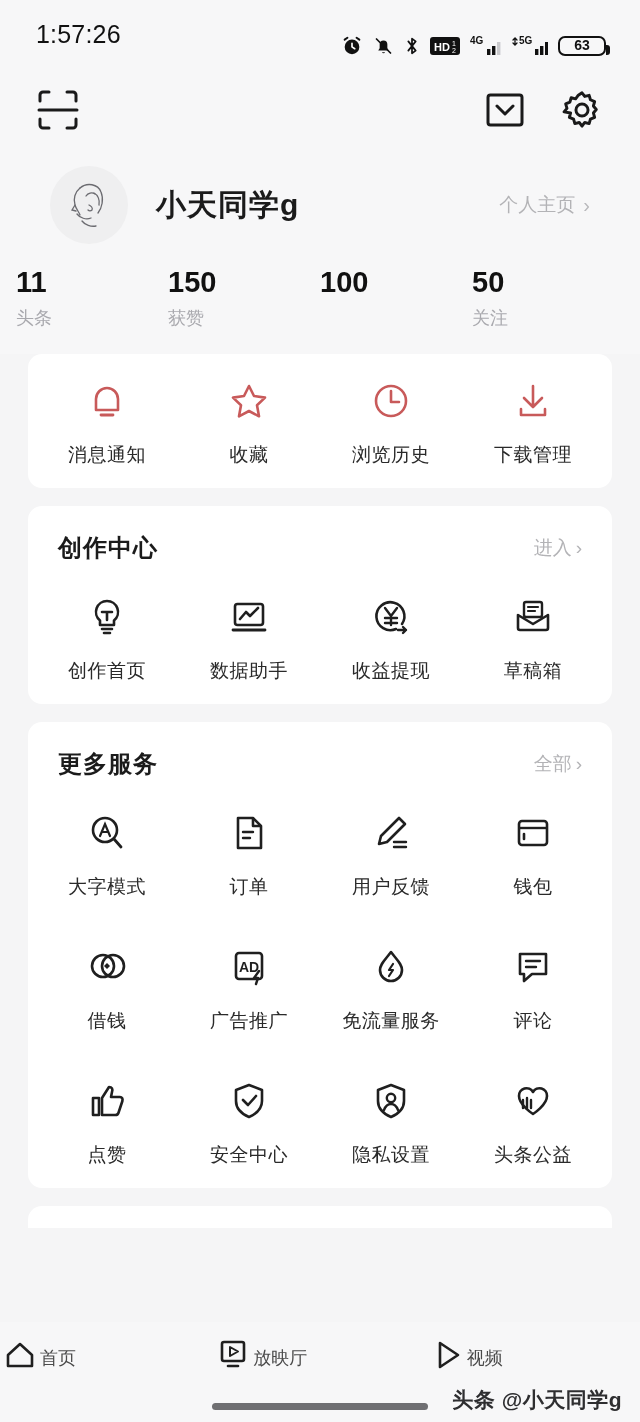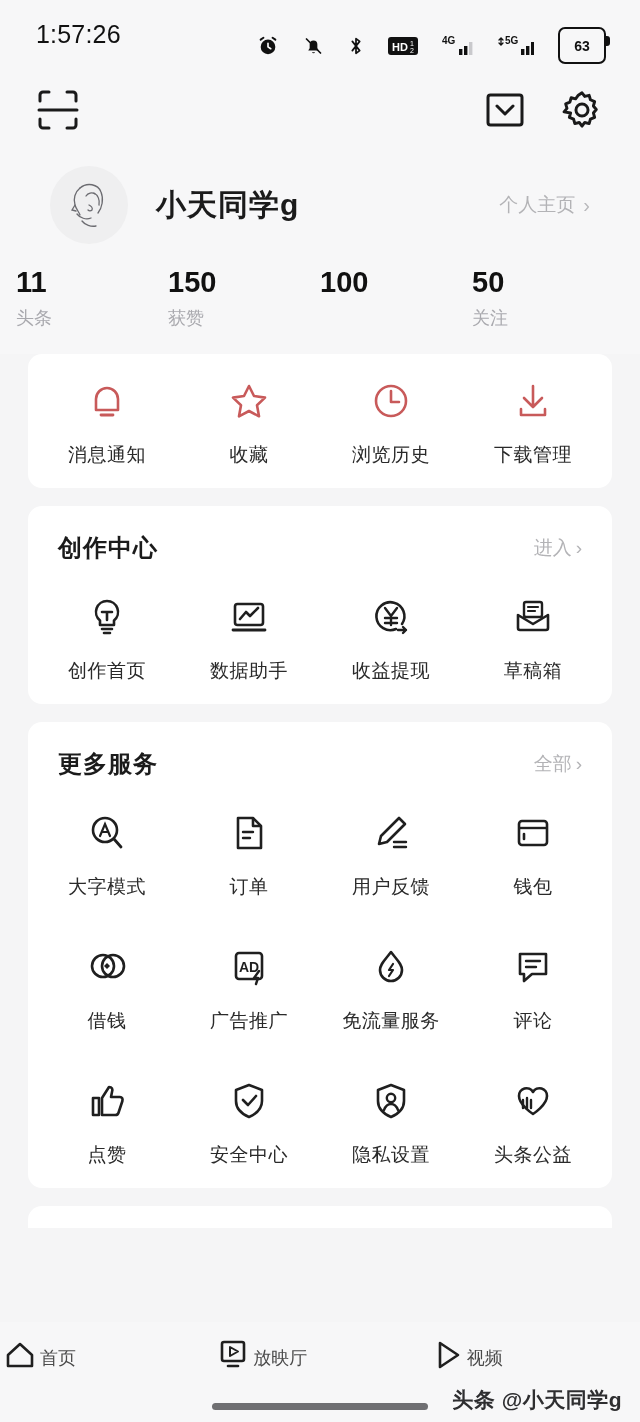--- a/index.html
+++ b/index.html
@@ -11,25 +11,25 @@
     position:relative;
     overflow:hidden;
   }
   
   .statusbar{
     height:68px; display:flex; align-items:center;
     justify-content:space-between; padding:0 34px 0 36px;
     background:#f7f7f8;
   }
   .clock{ font-size:25px; font-weight:500; letter-spacing:.2px; color:#111; }
-  .sys-icons{ display:flex; align-items:center; gap:24px;margin-top:23px; }
+  .sys-icons{ display:flex; align-items:center; gap:10px;margin-top:23px; }
   .sys-icons svg{ display:block; }
   .battery{
-    width:48px;height:37px;border:2.2px solid #111;border-radius:7px;
-    display:flex;align-items:center;justify-content:center;position:relative;
+    width:48px;height:20px;border:2.2px solid #111;border-radius:7px;
+    display:flex;align-items:flex-start;justify-content:center;position:relative;
   }
   .battery:after{
     content:"";position:absolute;right:-6px;top:7px;width:4px;height:10px;
     background:#111;border-radius:0 3px 3px 0;
   }
   .battery span{ font-size:14px;font-weight:700;line-height:1;color:#111; }
 
   
   .topnav{
     height:84px;display:flex;align-items:center;justify-content:space-between;

